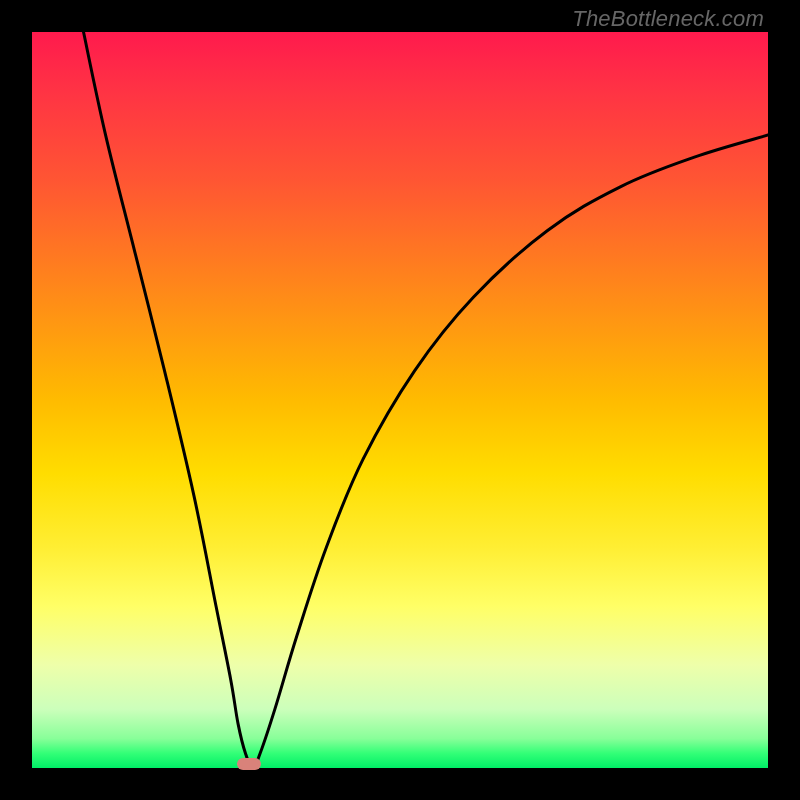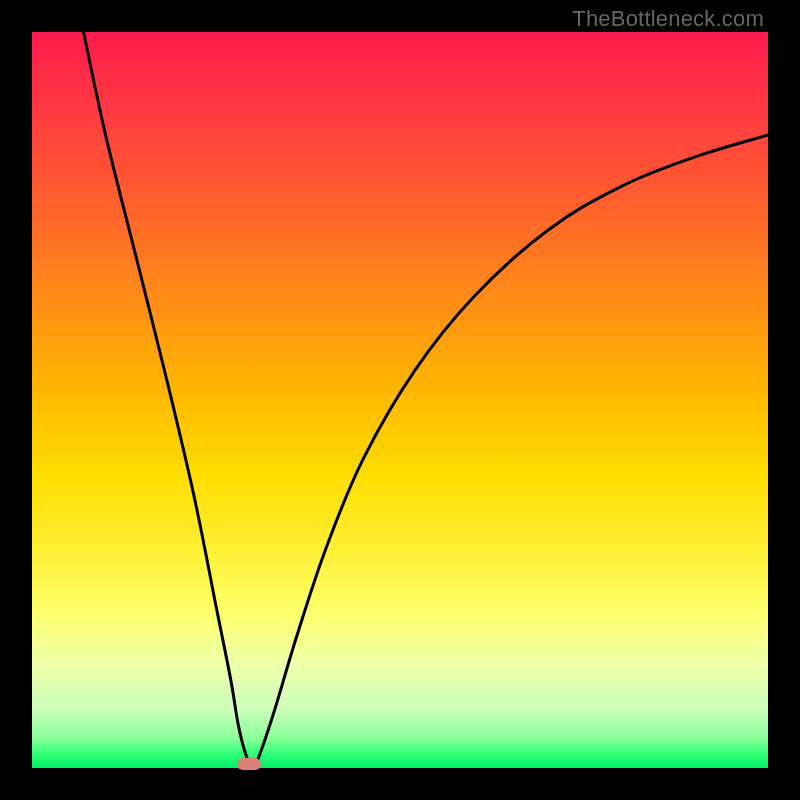--- a/index.html
+++ b/index.html
@@ -8,20 +8,21 @@
     width: 800px;
     height: 800px;
     overflow: hidden;
     font-family: Arial, Helvetica, sans-serif;
   }
   .chart-container {
     position: relative;
     width: 800px;
     height: 800px;
     background: #000;
+    font-style: italic;
   }
   .plot-area {
     position: absolute;
     left: 32px;
     top: 32px;
     width: 736px;
     height: 736px;
     background: linear-gradient(to bottom,
       #ff1a4d 0%,
       #ff3344 8%,

